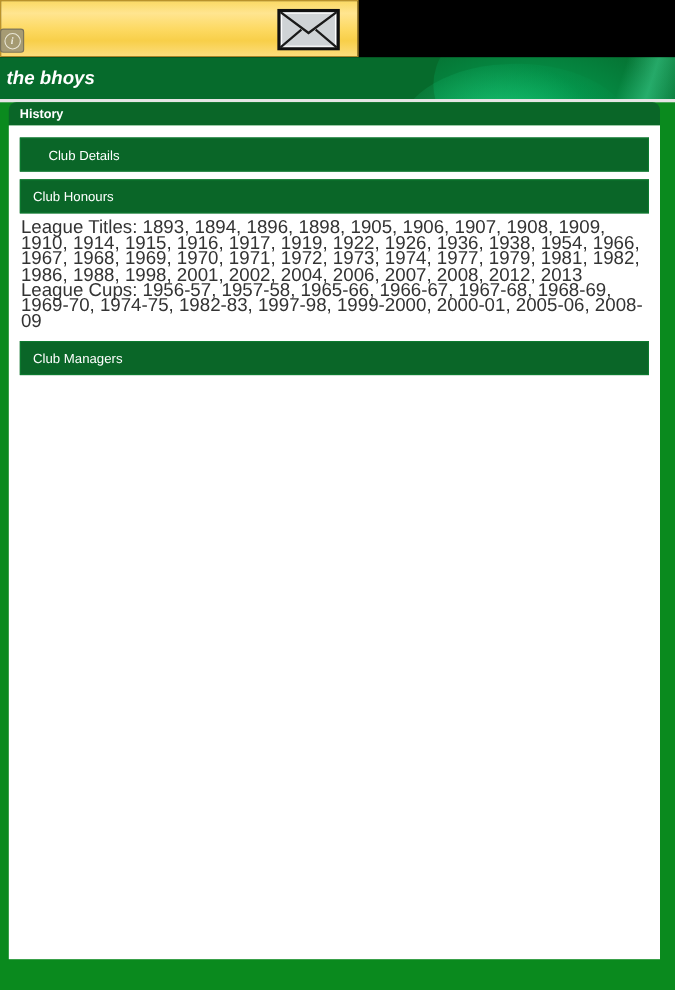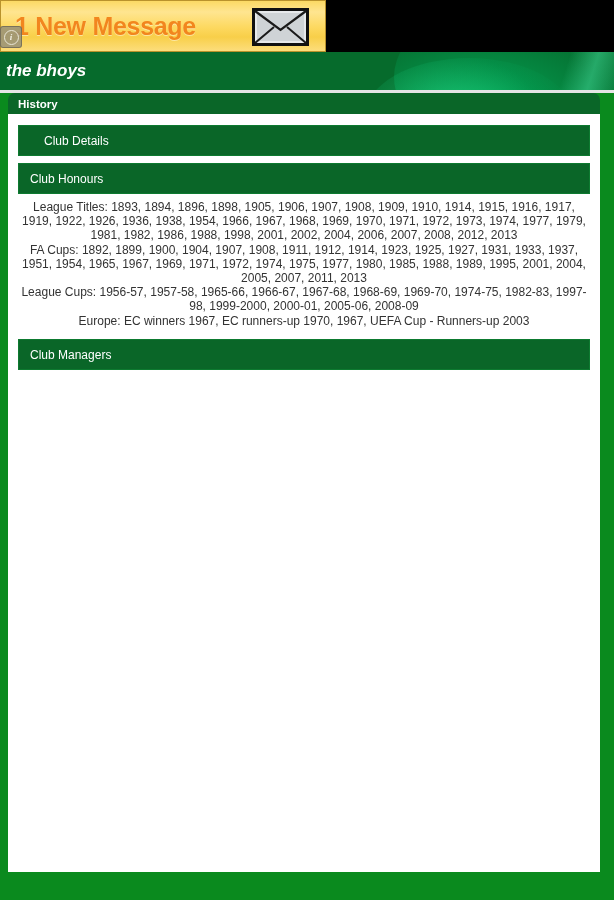--- a/index.html
+++ b/index.html
@@ -173,32 +173,30 @@
     line-height: 31px;
     padding-left: 11px;
     box-sizing: border-box;
     border: 1px solid #0d7a30;
   }
   .section-btn.first { margin-top: 11px; padding-left: 25px; }
 
   .honours-body {
     padding: 6px 11px 4px 11px;
     color: #333333;
-    font-size: 12px;
+    font-size: 17px;
     line-height: 14.2px;
-    text-align: center;
   }
   .honours-body .row { margin-bottom: 0px; }
 </style>
 </head>
 <body>
 
 <div class="ad-bar">
   <div class="ad-banner">
-    <span class="ad-text">1 New Message</span>
     <span class="ad-envelope">
       <svg viewBox="0 0 57 38" width="57" height="38">
         <rect x="1.5" y="1.5" width="54" height="35" fill="#cfd3d6" stroke="#111111" stroke-width="3"></rect>
         <rect x="4" y="4" width="49" height="30" fill="none" stroke="#ffffff" stroke-width="1"></rect>
         <path d="M3 3 L28.5 22 L54 3" fill="none" stroke="#1a1a1a" stroke-width="2.2"></path>
         <path d="M3 35 L22 19 M54 35 L35 19" fill="none" stroke="#1a1a1a" stroke-width="2"></path>
       </svg>
     </span>
   </div>
   <div class="ad-info-badge">
@@ -220,23 +218,21 @@
   </div>
 
   <div class="content-card">
 
     <div class="section-btn first">Club Details</div>
 
     <div class="section-btn">Club Honours</div>
 
     <div class="honours-body">
       <div class="row">League Titles: 1893, 1894, 1896, 1898, 1905, 1906, 1907, 1908, 1909, 1910, 1914, 1915, 1916, 1917, 1919, 1922, 1926, 1936, 1938, 1954, 1966, 1967, 1968, 1969, 1970, 1971, 1972, 1973, 1974, 1977, 1979, 1981, 1982, 1986, 1988, 1998, 2001, 2002, 2004, 2006, 2007, 2008, 2012, 2013</div>
-      <div class="row">FA Cups: 1892, 1899, 1900, 1904, 1907, 1908, 1911, 1912, 1914, 1923, 1925, 1927, 1931, 1933, 1937, 1951, 1954, 1965, 1967, 1969, 1971, 1972, 1974, 1975, 1977, 1980, 1985, 1988, 1989, 1995, 2001, 2004, 2005, 2007, 2011, 2013</div>
       <div class="row">League Cups: 1956-57, 1957-58, 1965-66, 1966-67, 1967-68, 1968-69, 1969-70, 1974-75, 1982-83, 1997-98, 1999-2000, 2000-01, 2005-06, 2008-09</div>
-      <div class="row">Europe: EC winners 1967, EC runners-up 1970, 1967, UEFA Cup - Runners-up 2003</div>
     </div>
 
 
     <div class="section-btn">Club Managers</div>
 
 
   </div>
 </div>
 
 </body></html>

